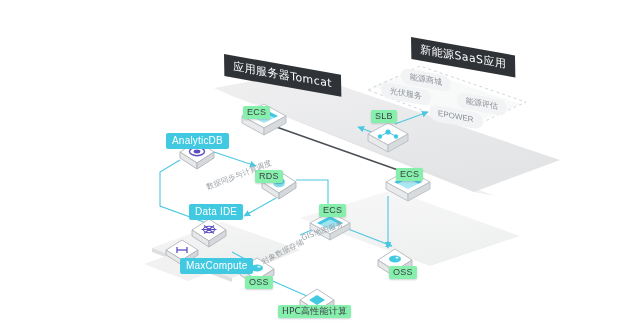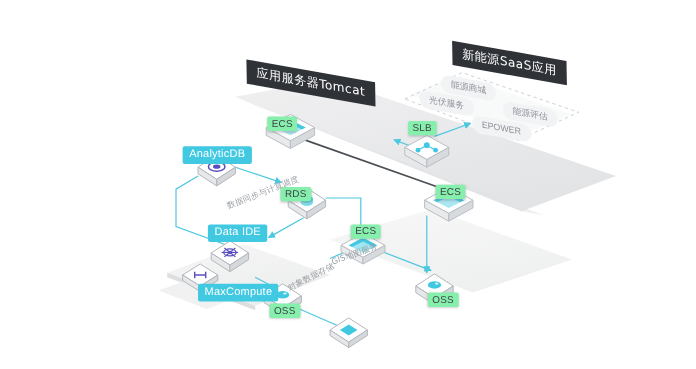--- a/index.html
+++ b/index.html
@@ -293,20 +293,21 @@
   <div class="chip cyan" style="left:189px; top:204px;">Data IDE</div>
 
   <div class="chip cyan" style="left:168px; top:258px;margin-left:12px;">MaxCompute</div>
 
   <div class="chip" style="left:319px; top:204px;">ECS</div>
 
   <div class="chip" style="left:245px; top:276px;">OSS</div>
 
   <div class="chip" style="left:389px; top:266px;">OSS</div>
 
+  <div class="chip cn" style="left:278px; top:305px;">HPC高性能计算</div>
 
   <div class="rot cn" style="left:205px; top:183px; transform: rotate(-21deg); transform-origin: left top;">数据同步与计算调度</div>
 
   <div class="rot cn" style="left:300px; top:234px; transform: rotate(-20deg); transform-origin: left top;">GIS地图服务</div>
 
   <div class="rot cn" style="left:260px; top:258px; transform: rotate(-27deg); transform-origin: left top;">对象数据存储</div>
 
 </div>
 
 </body></html>

